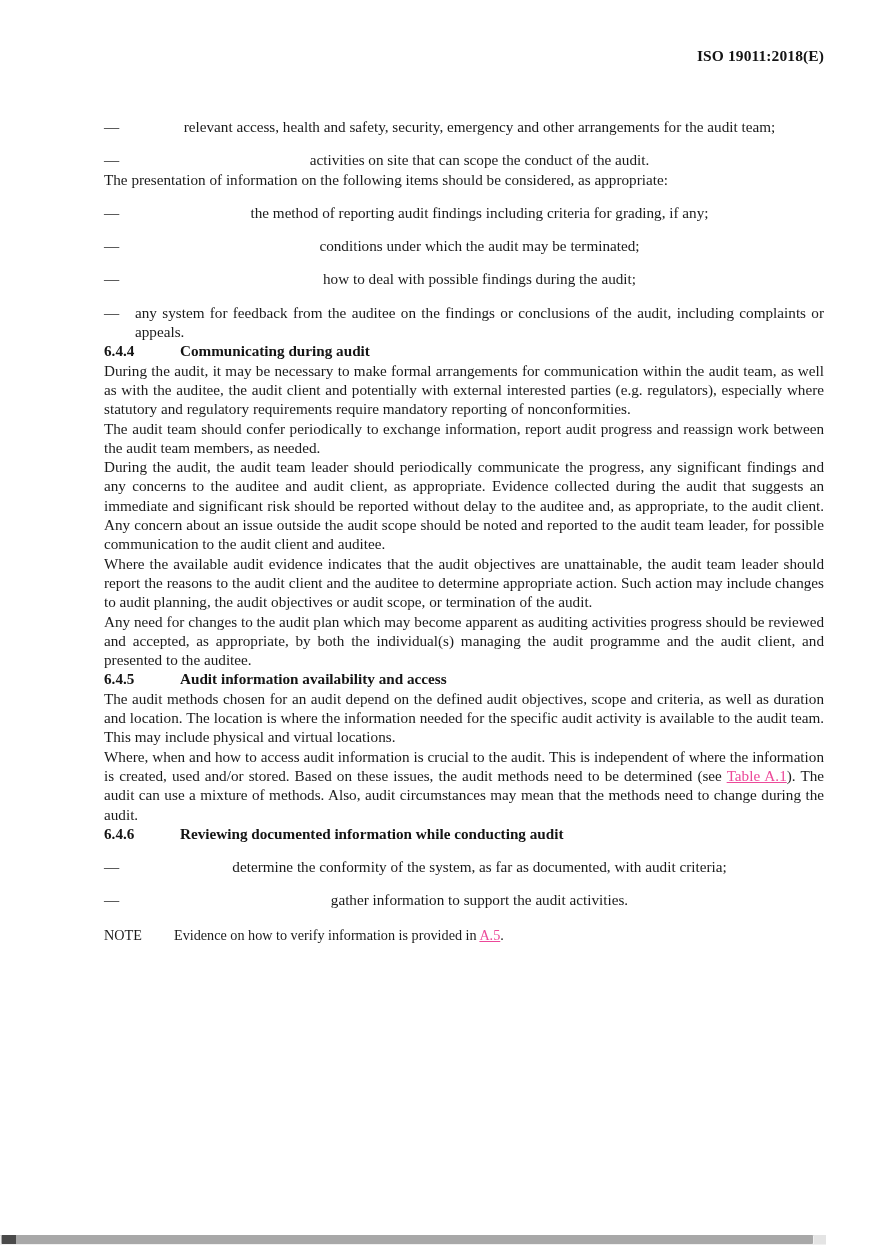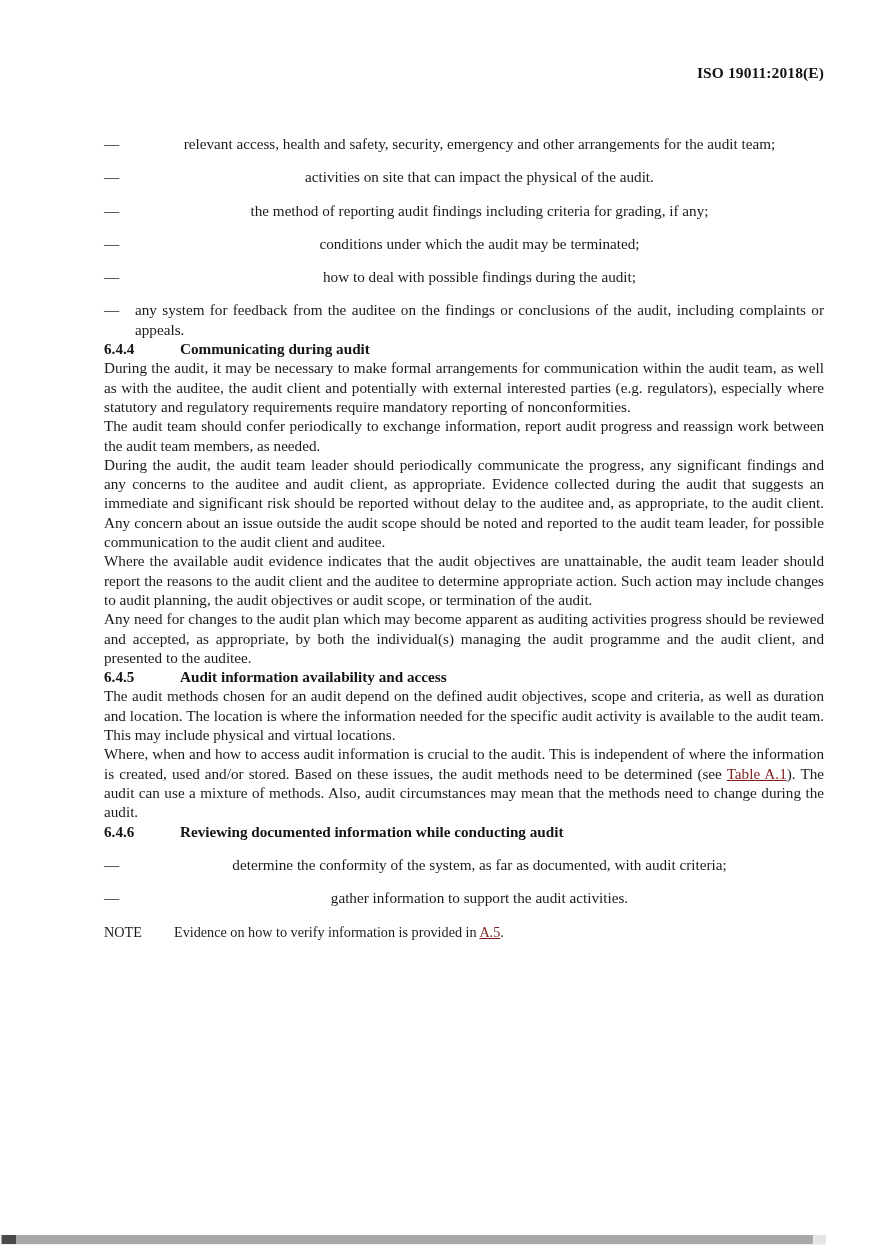--- a/index.html
+++ b/index.html
@@ -29,21 +29,21 @@
     left: 104px;
     top: 0;
     width: 720px;
   }
 
   .doc-header {
     text-align: right;
     font-weight: bold;
     font-size: 15.5px;
     letter-spacing: 0.1px;
-    padding-top: 64px;
+    padding-top: 47px;
     color: #141414;
   }
 
   .body-block {
     padding-top: 52px;
   }
 
   p.para {
     margin: 0 0 0 0;
     font-size: 15.2px;
@@ -111,21 +111,21 @@
   }
   .note-row .note-label {
     width: 70px;
     flex: 0 0 70px;
   }
   .note-row .note-text {
     flex: 1 1 auto;
   }
 
   a.xref {
-    color: #7f1d1d;
+    color: #ec4899;
   }
 
   
   .hscrollbar {
     position: absolute;
     left: 0;
     bottom: 0;
     width: 880px;
     height: 15px;
     background: #ffffff;
@@ -176,23 +176,24 @@
 
     <div class="body-block">
 
       <div class="list-item gap-first">
         <span class="dash">—</span>
         <span class="li-text left">relevant access, health and safety, security, emergency and other arrangements for the audit team;</span>
       </div>
 
       <div class="list-item gap-list">
         <span class="dash">—</span>
-        <span class="li-text left">activities on site that can impact the physical of the audit.</span>
-      </div>
-
+        <span class="li-text left">activities on site that can scope the conduct of the audit.</span>
+      </div>
+
+      <p class="para left gap-list">The presentation of information on the following items should be considered, as appropriate:</p>
 
       <div class="list-item gap-list">
         <span class="dash">—</span>
         <span class="li-text left">the method of reporting audit findings including criteria for grading, if any;</span>
       </div>
 
       <div class="list-item gap-list">
         <span class="dash">—</span>
         <span class="li-text left">conditions under which the audit may be terminated;</span>
       </div>

